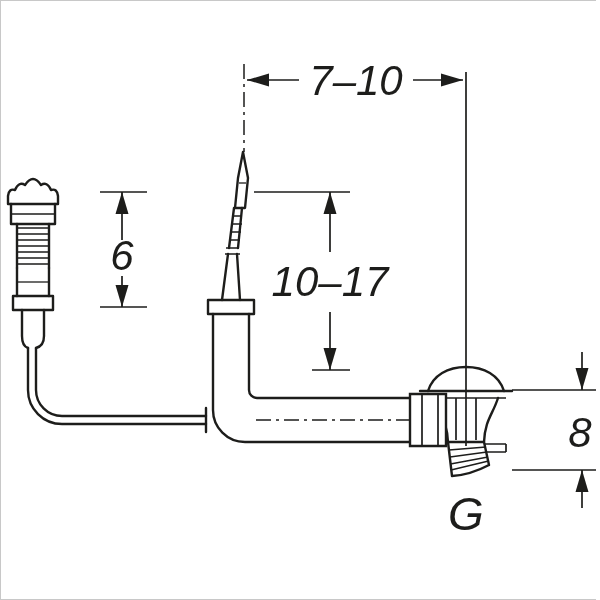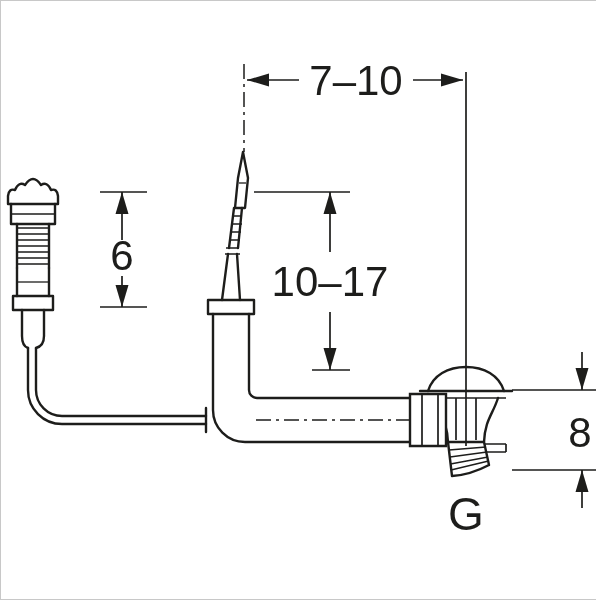--- a/index.html
+++ b/index.html
@@ -1,16 +1,16 @@
 <!DOCTYPE html>
 <html style="--line: #1d1d1b; --bg: #ffffff; --frame: #c8c8c8;"><head>
 <meta charset="utf-8">
 <style>
   html,body{margin:0;padding:0;background:#ffffff;}
-  .stage{width:596px;height:600px;position:relative;background:var(--bg,#ffffff);overflow:hidden;}
+  .stage{width:596px;height:600px;position:relative;background:var(--bg,#ffffff);overflow:hidden;font-style:italic;}
   svg{display:block;}
   .outline{fill:none;stroke:var(--line,#1d1d1b);stroke-width:2.4;stroke-linecap:round;stroke-linejoin:round;}
   .thin{fill:none;stroke:var(--line,#1d1d1b);stroke-width:1.7;stroke-linecap:butt;}
   .fine{fill:none;stroke:var(--line,#1d1d1b);stroke-width:1.3;}
   .cl{fill:none;stroke:var(--line,#1d1d1b);stroke-width:1.5;stroke-dasharray:15 5 3 5;}
   .arrow{fill:var(--line,#1d1d1b);stroke:none;}
   .mask{fill:var(--bg,#ffffff);stroke:none;}
   .nutfill{fill:var(--bg,#ffffff);stroke:var(--line,#1d1d1b);stroke-width:2.4;}
   .dim-text{font-family:"Liberation Sans","DejaVu Sans",sans-serif;font-size:42px;fill:var(--line,#1d1d1b);}
   .g-text{font-family:"Liberation Sans","DejaVu Sans",sans-serif;font-size:46px;fill:var(--line,#1d1d1b);}

